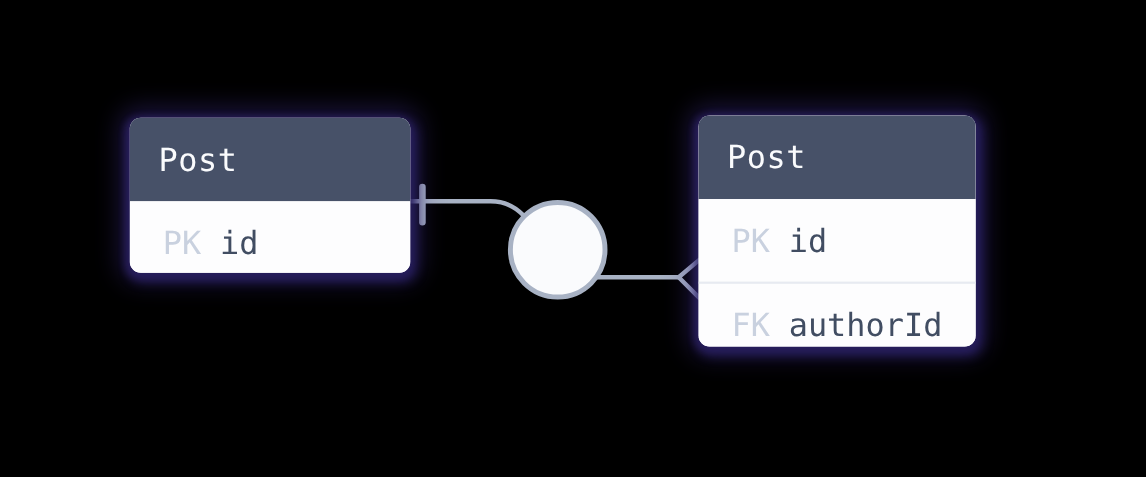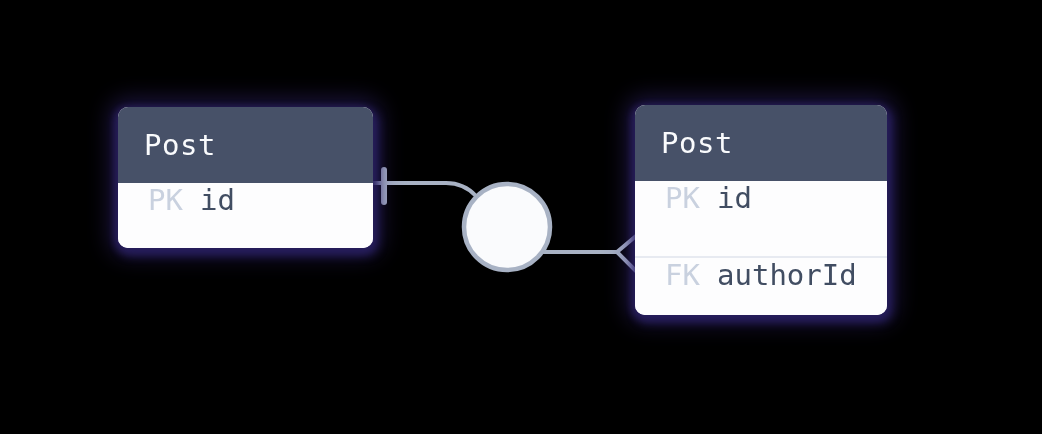--- a/index.html
+++ b/index.html
@@ -51,20 +51,21 @@
     height: 76px;
     display: flex;
     align-items: center;
     padding-left: 26px;
     font-size: 29px;
     letter-spacing: 0.5px;
   }
   .entity-row {
     height: 75px;
     display: flex;
+    align-items: center;
     padding-left: 30px;
     font-size: 29px;
     background: var(--body-bg);
   }
   .entity-row + .entity-row { border-top: 2px solid var(--divider); }
   .field-key {
     color: var(--key-text);
     width: 52px;
     flex: 0 0 auto;
   }

